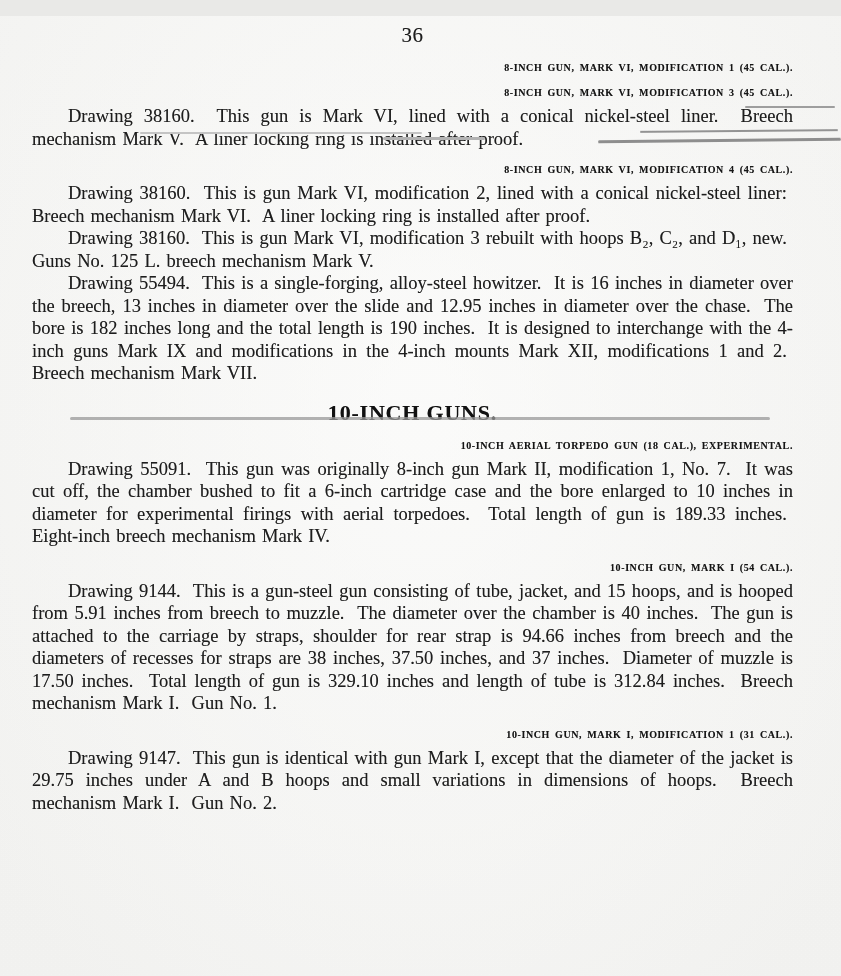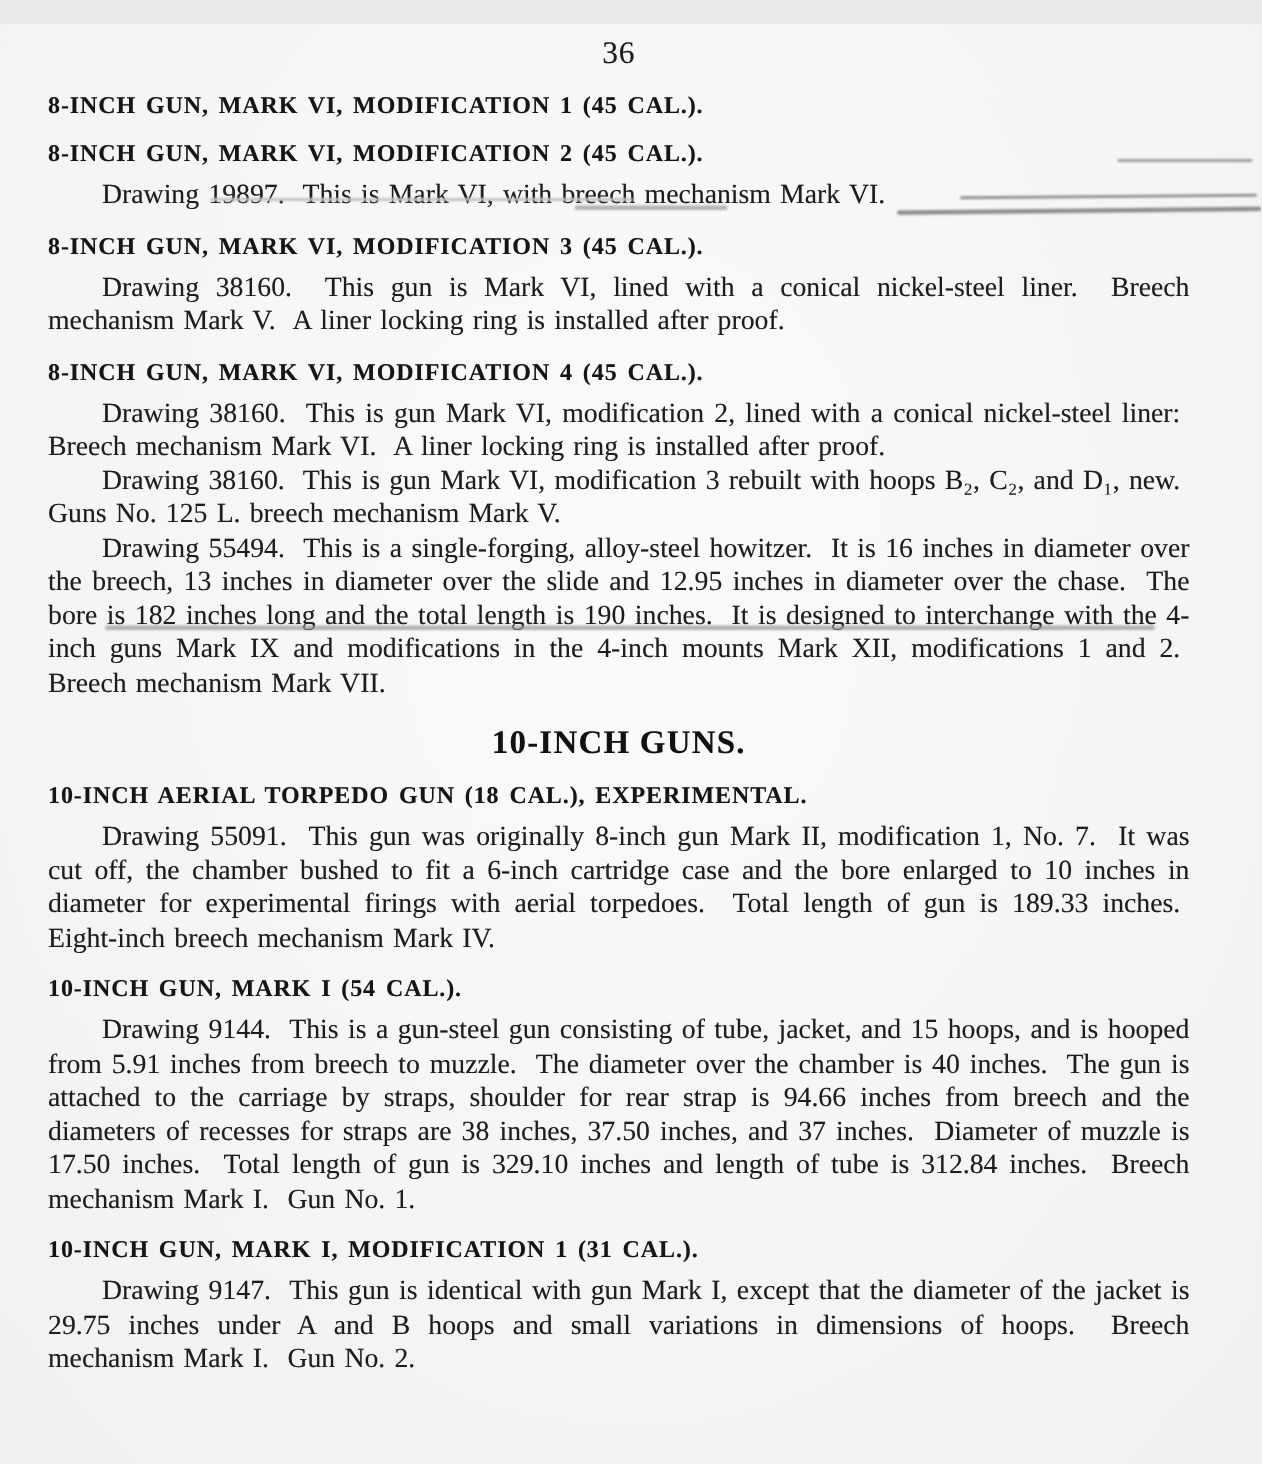--- a/index.html
+++ b/index.html
@@ -20,22 +20,22 @@
     text-shadow: 0 0 0.45px rgba(20,20,20,0.4);
   }
   .pageno {
     text-align: center;
     font-size: 21px;
     line-height: 26px;
     margin: 0 0 12px 0;
     letter-spacing: 0.5px;
   }
   h3.sub-h {
-    text-align: left;
-    font-size: 16px;
+    text-align: right;
+    font-size: 10px;
     font-weight: 700;
     letter-spacing: 0.6px;
     margin: 14px 0 7px 0;
     color: #151515;
     word-spacing: 2px;
   }
   h2.main-h {
     text-align: center;
     font-size: 22px;
     font-weight: 700;
@@ -76,24 +76,20 @@
 <body>
 
 <div class="page">
 
   <div class="pageno">36</div>
 
   <section>
     <h3 class="sub-h">8-INCH GUN, MARK VI, MODIFICATION 1 (45 CAL.).</h3>
   </section>
 
-  <section>
-    <h3 class="sub-h">8-INCH GUN, MARK VI, MODIFICATION 2 (45 CAL.).</h3>
-    <p class="body-par">Drawing 19897.&nbsp; This is Mark VI, with breech mechanism Mark VI.</p>
-  </section>
 
   <section>
     <h3 class="sub-h">8-INCH GUN, MARK VI, MODIFICATION 3 (45 CAL.).</h3>
     <p class="body-par">Drawing 38160.&nbsp; This gun is Mark VI, lined with a conical nickel-steel liner.&nbsp; Breech mechanism Mark V.&nbsp; A liner locking ring is installed after proof.</p>
   </section>
 
   <section>
     <h3 class="sub-h">8-INCH GUN, MARK VI, MODIFICATION 4 (45 CAL.).</h3>
     <p class="body-par">Drawing 38160.&nbsp; This is gun Mark VI, modification 2, lined with a conical nickel-steel liner:&nbsp; Breech mechanism Mark VI.&nbsp; A liner locking ring is installed after proof.</p>
   </section>

